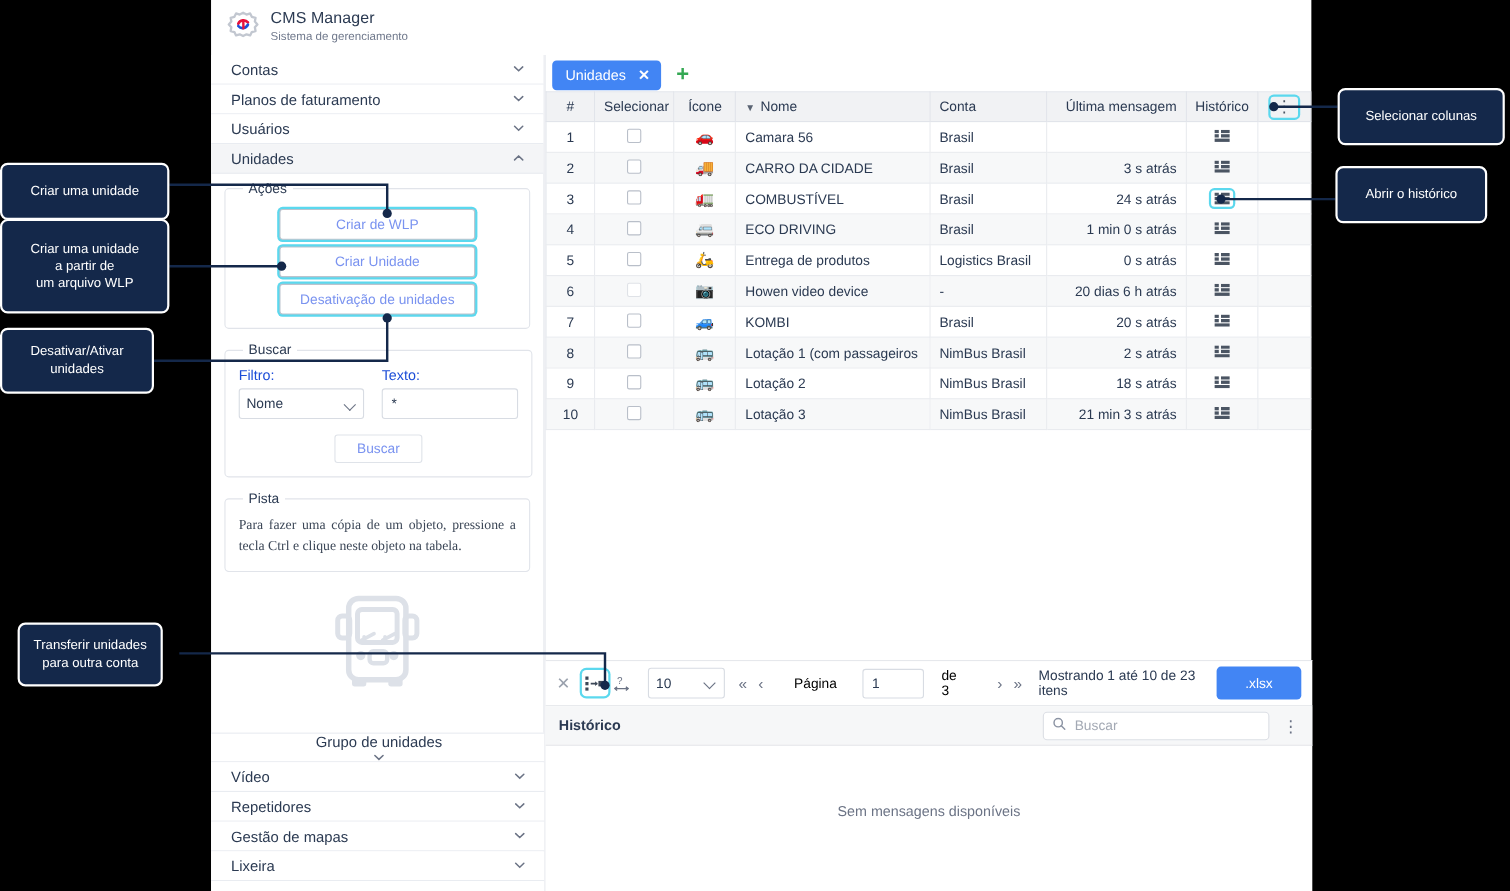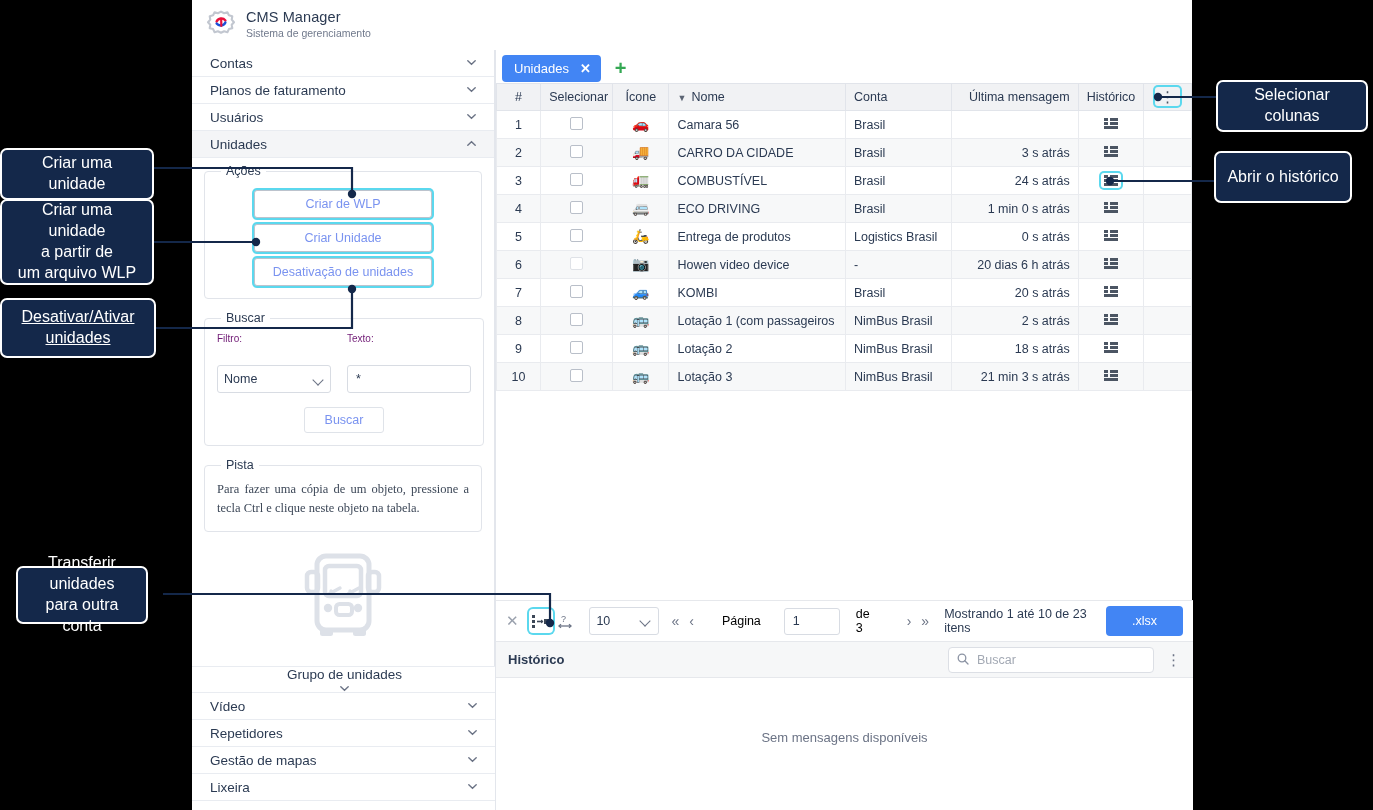--- a/index.html
+++ b/index.html
@@ -71,21 +71,21 @@
   .btn-outline {
     display: block; width: 178px; margin: 6px auto 0 auto; padding: 6px 0;
     background: #fff; border: 1px solid #d8dce3; border-radius: 3px;
     color: #7a93f0; font-size: 12.5px; text-align: center; cursor: pointer;
     font-family: inherit;
   }
   .btn-outline.hl { box-shadow: 0 0 0 2px #5bd8ee; border-color: #bcc3cd; }
 
   .search-row { display: flex; gap: 16px; margin-top: 2px; }
   .fld { display: flex; flex-direction: column; }
-  .fld label { font-size: 10px; color: #701a75; margin-bottom: 21px; }
+  .fld label { font-size: 13px; color: #1d4ed8; margin-bottom: 5px; }
   select.sel {
     width: 114px; height: 28px; font-size: 12.5px; color: #2b3a52; font-family: inherit;
     border: 1px solid #d8dce3; border-radius: 3px; padding: 0 6px; background: #fff;
     -webkit-appearance: none; appearance: none;
   }
   .sel-wrap { position: relative; }
   .sel-wrap::after {
     content: ""; position: absolute; right: 9px; top: 11px; width: 7px; height: 7px;
     border-right: 1.6px solid #6b7385; border-bottom: 1.6px solid #6b7385;
     transform: rotate(45deg); pointer-events: none;
@@ -201,21 +201,21 @@
     border: none; outline: none; font-size: 12.5px; color: #2b3a52; font-family: inherit;
     width: 100%; background: transparent;
   }
   .hist-search input::placeholder { color: #a3a9b4; }
   .hist-kebab { color: #6b7385; font-size: 15px; margin-left: 12px; margin-right: 4px; cursor: pointer; }
   .hist-empty { text-align: center; font-size: 13px; color: #6b7385; margin-top: 52px; }
 
   
   .callout {
     position: absolute; background: #14284a; color: #ffffff; border-radius: 7px;
-    border: 2px solid #ffffff; font-size: 16px; line-height: 1.3; text-align: center;
+    border: 2px solid #ffffff; font-size: 12px; line-height: 1.3; text-align: center;
     display: flex; align-items: center; justify-content: center; padding: 24px 10px;
   }
   .ann-svg { position: absolute; left: 0; top: 0; width: 1373px; height: 810px; pointer-events: none; }
 </style>
 </head>
 <body>
 
 <div id="root">
 
   <div class="app-window">
@@ -678,21 +678,21 @@
     <path d="M1214 181 L1112 181" fill="none" stroke="#14284a" stroke-width="2.2"></path>
     <circle cx="1110" cy="181" r="4.2" fill="#14284a"></circle>
   </svg>
 
   <div class="callout" style="left:0px; top:148px; width:154px; height:41px;">Criar uma unidade</div>
 
   <div class="callout" style="left:0px; top:199px; width:154px; height:86px; white-space: pre-line;">Criar uma unidade
 a partir de
 um arquivo WLP</div>
 
-  <div class="callout" style="left:0px; top:298px; width:156px; height:60px; white-space: pre-line; text-decoration: underline;">Desativar/Ativar
+  <div class="callout" style="left:0px; top:298px; width:140px; height:60px; white-space: pre-line;">Desativar/Ativar
 unidades</div>
 
   <div class="callout" style="left:16px; top:566px; width:132px; height:58px; white-space: pre-line;">Transferir unidades
 para outra conta</div>
 
   <div class="callout" style="left:1216px; top:80px; width:152px; height:36px;">Selecionar colunas</div>
 
   <div class="callout" style="left:1214px; top:151px; width:138px; height:39px;">Abrir o histórico</div>
 
 </div>

